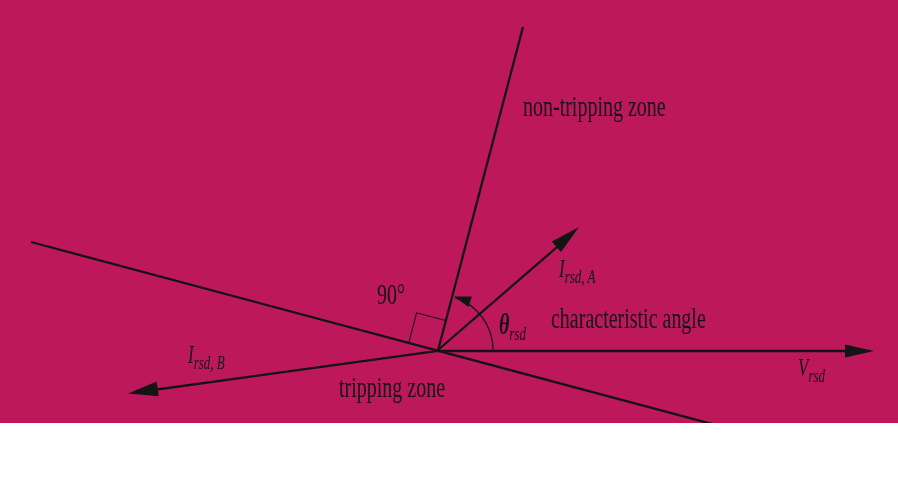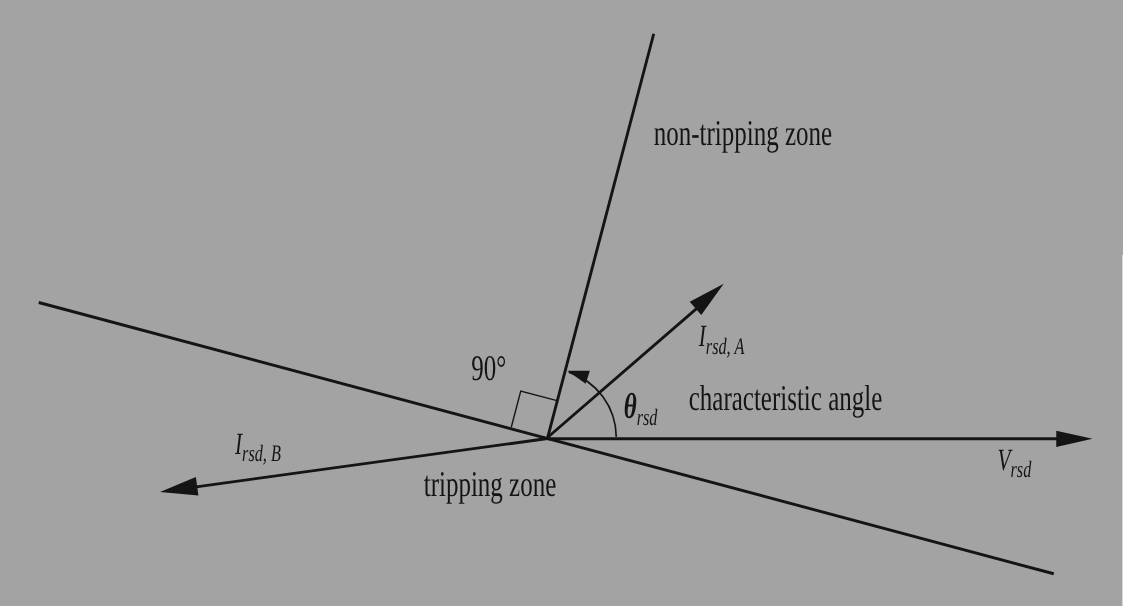--- a/index.html
+++ b/index.html
@@ -3,22 +3,22 @@
 <meta charset="utf-8">
 <style>
   html, body {
     margin: 0;
     padding: 0;
     background: #ffffff;
   }
   .canvas {
     position: relative;
     width: 898px;
-    height: 485px;
-    background: #a3a3a3;
+    height: 423px;
+    background: #be185d;
     overflow: hidden;
   }
   svg { display: block; }
   text {
     font-family: "Liberation Serif", "DejaVu Serif", serif;
   }
   .t-upright {
     font-size: 20px;
     font-style: normal;
   }

